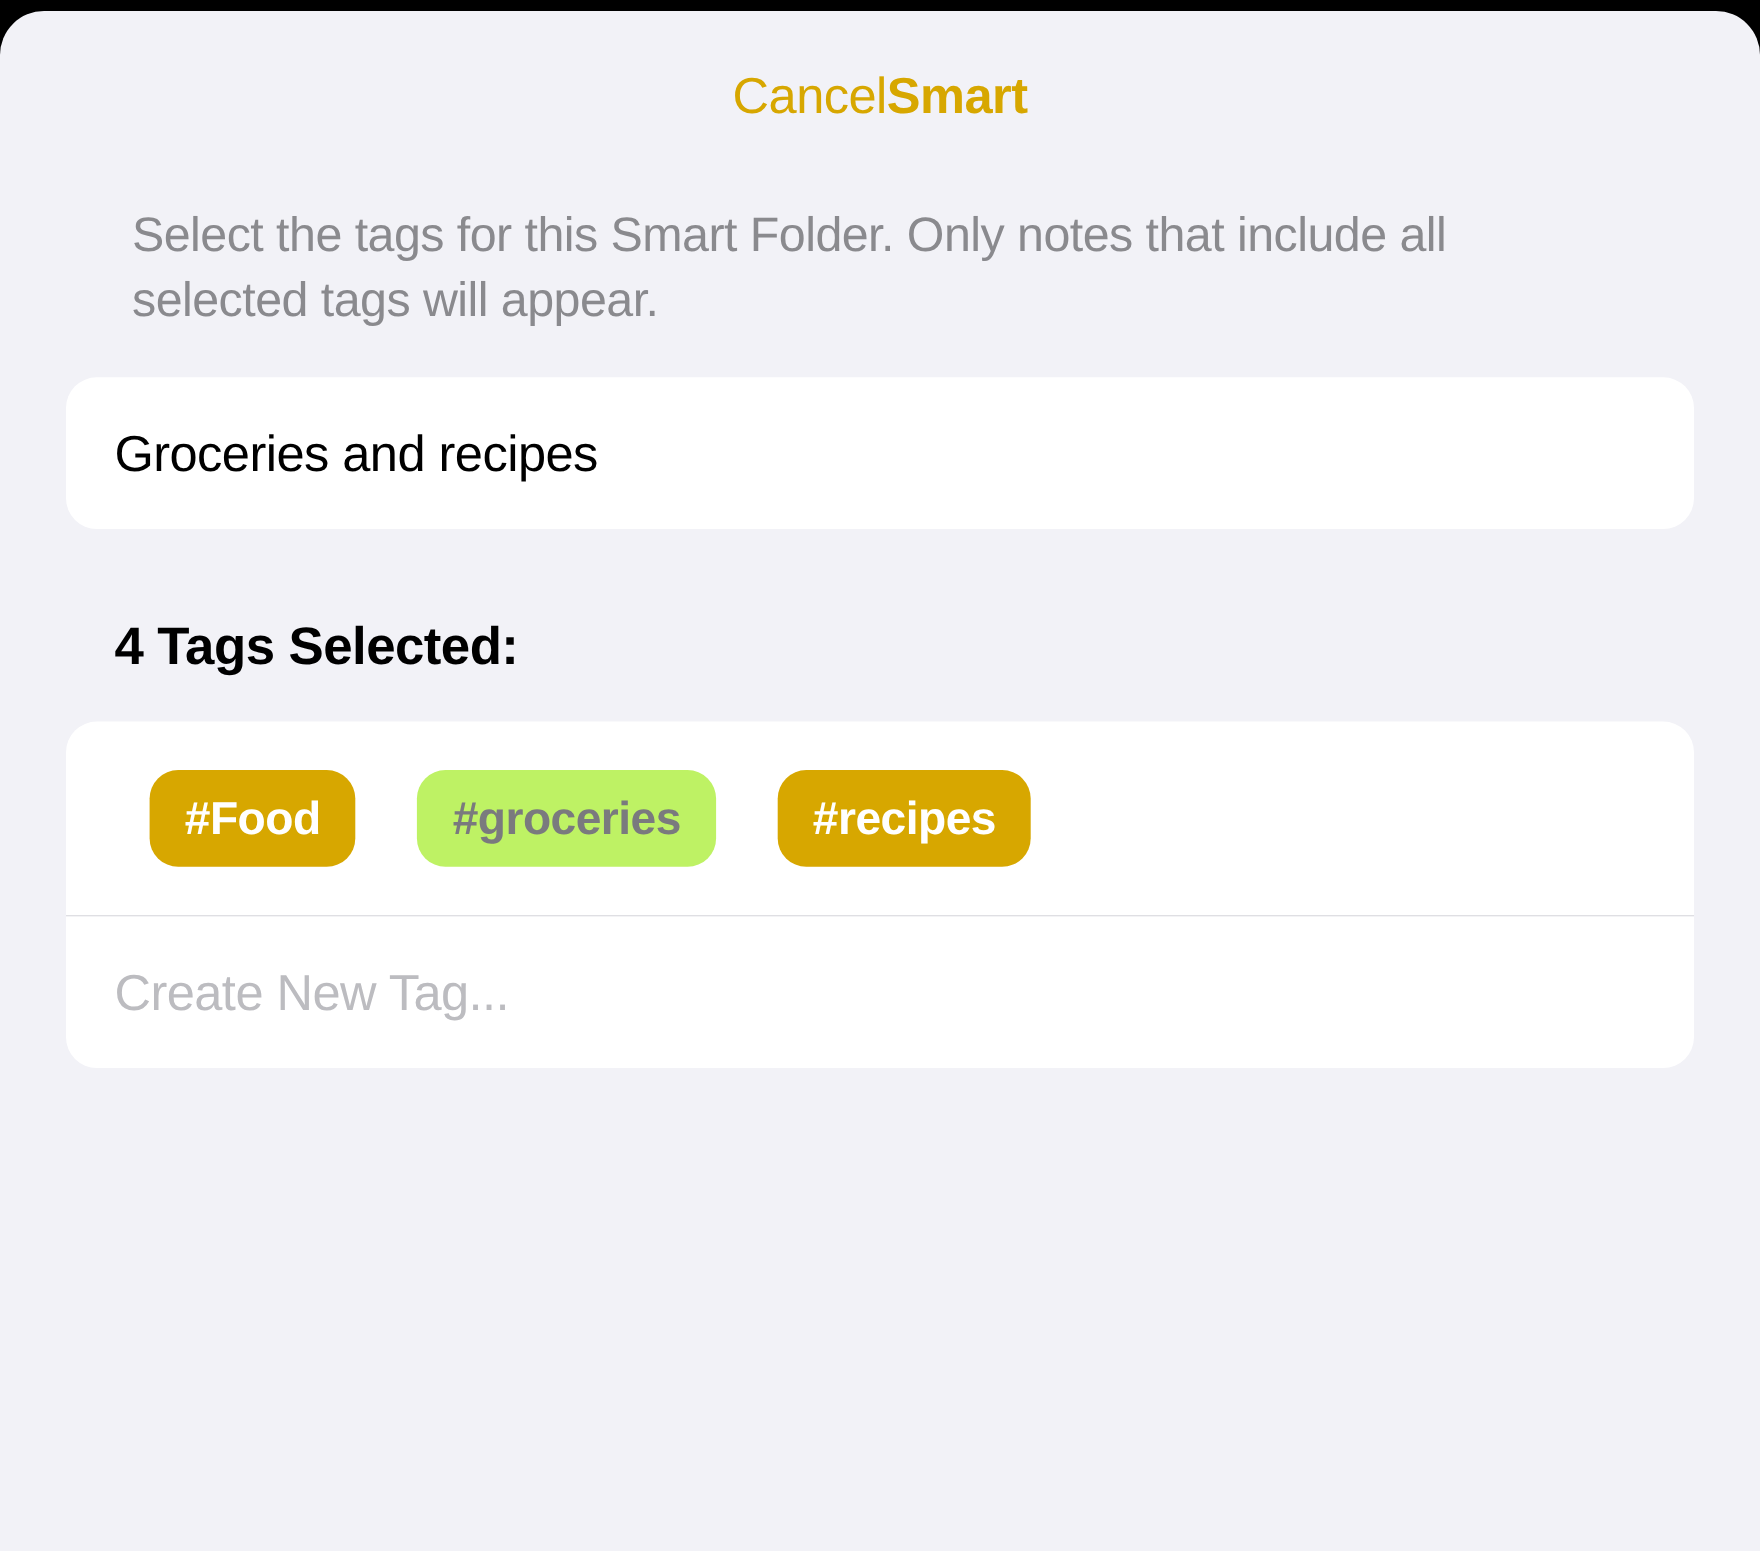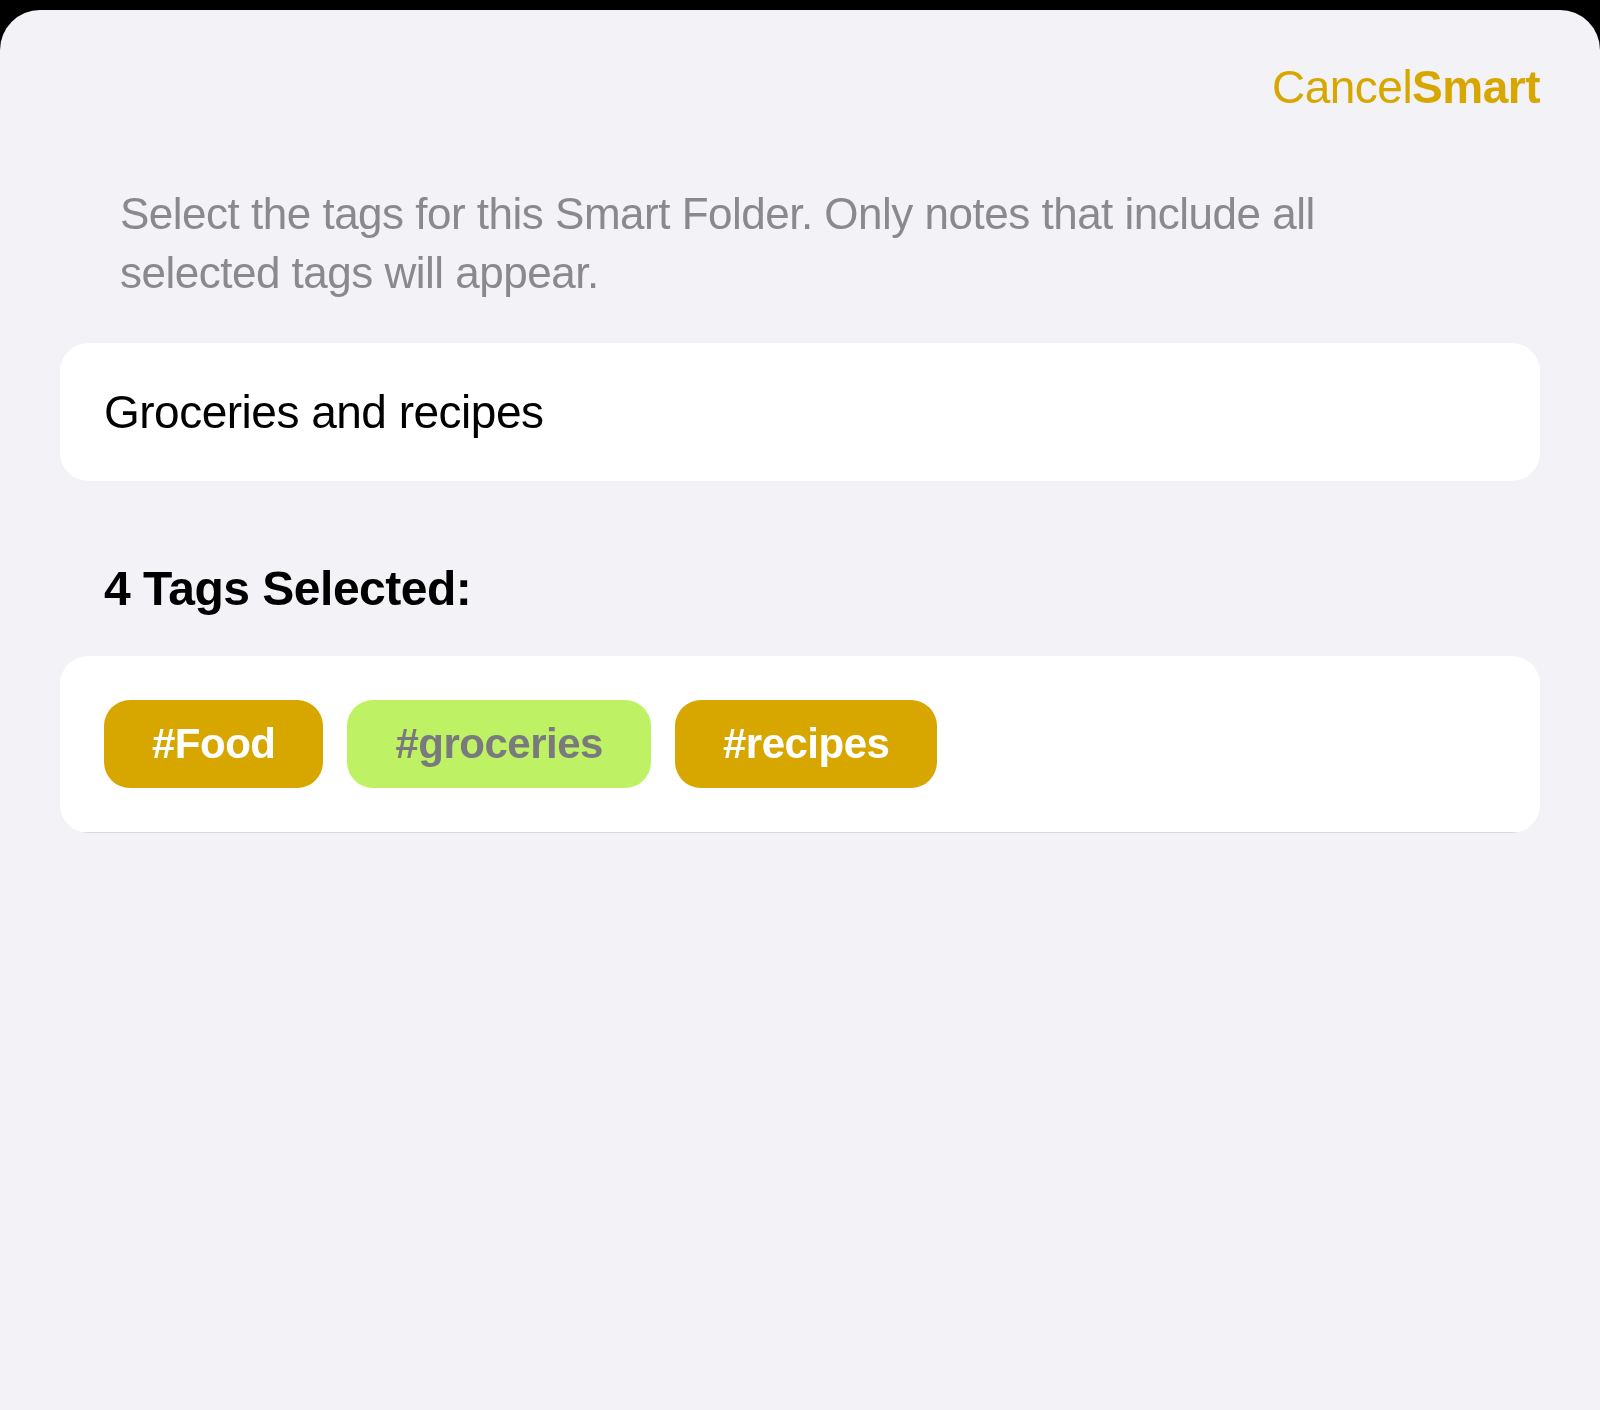--- a/index.html
+++ b/index.html
@@ -18,21 +18,21 @@
       background: #f2f2f7;
       border-radius: 40px 40px 0 0;
       width: 100%;
       height: 100%;
       margin-top: 10px;
       overflow: hidden;
     }
     .navbar {
       display: flex;
       align-items: center;
-      justify-content: flex-end;
+      justify-content: center;
       padding: 50px 60px 40px;
     }
     .nav-btn {
       font-size: 46px;
       font-weight: 400;
       color: #d7a700;
       background: none;
       border: none;
       cursor: pointer;
       letter-spacing: -0.5px;
@@ -88,28 +88,29 @@
     }
     .tag-list {
       display: flex;
       flex-wrap: wrap;
       gap: 24px;
       padding: 44px 44px;
     }
     .tag-chip {
       display: inline-flex;
       align-items: center;
-      padding: 20px 48px;
+      padding: 20px 32px;
       border-radius: 26px;
       font-size: 42px;
       font-weight: 600;
       border: none;
       cursor: pointer;
       letter-spacing: -0.5px;
       font-family: inherit;
+      margin-left: 32px;
     }
     .tag-chip.selected {
       background: #d7a700;
       color: #fff;
     }
     .tag-chip.unselected {
       background: #bef264;
       color: #7a7a7e;
     }
     .divider {
@@ -150,15 +151,16 @@
 
     <div class="section-heading">4 Tags Selected:</div>
 
     <div class="tag-card">
       <div class="tag-list">
         <button class="tag-chip selected">#Food</button>
         <button class="tag-chip unselected">#groceries</button>
         <button class="tag-chip selected">#recipes</button>
       </div>
       <div class="divider"></div>
+      <input class="create-tag-input" type="text" placeholder="Create New Tag..." style="">
     </div>
   </div>
 </div>
 
 </body></html>

